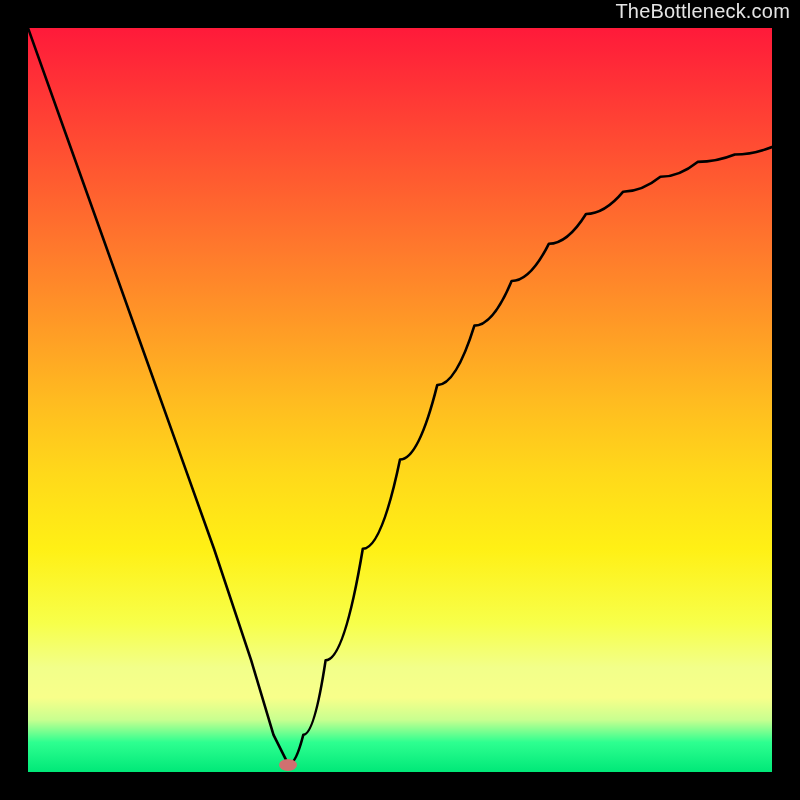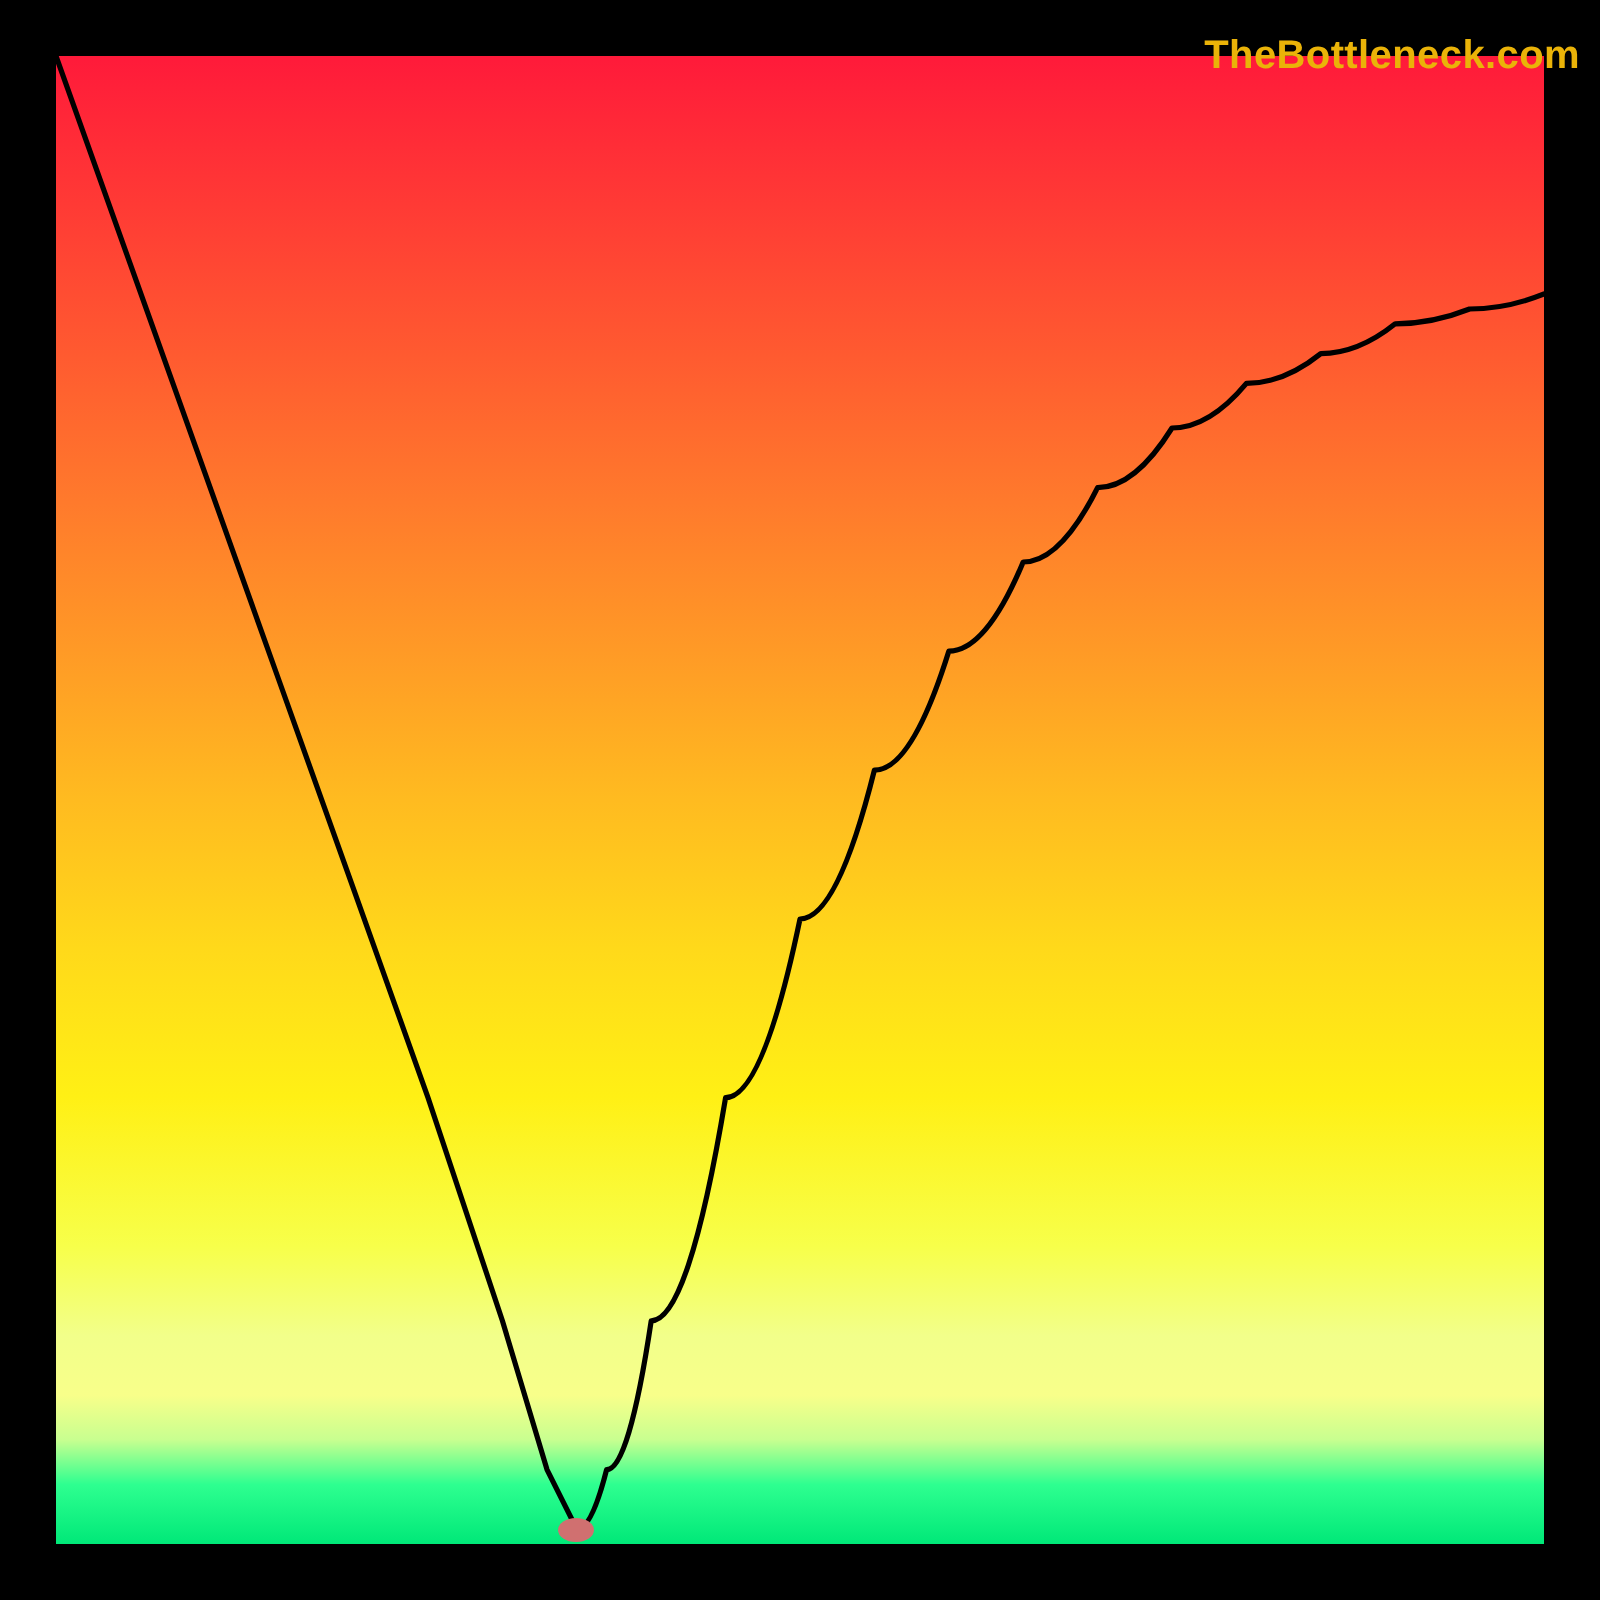--- a/index.html
+++ b/index.html
@@ -12,25 +12,25 @@
     font-family: Arial, Helvetica, sans-serif;
   }
   .outer {
     position: relative;
     width: 800px;
     height: 800px;
     background: #000;
   }
   .watermark {
     position: absolute;
-    top: 17px;
+    top: 0;
     right: 10px;
-    color: #eab308;
+    color: #e5e5e5;
     font-size: 20px;
-    font-weight: 700;
+    font-weight: 400;
     letter-spacing: 0.2px;
     z-index: 5;
     user-select: none;
   }
   .plot-area {
     position: absolute;
     left: 28px;
     top: 28px;
     width: 744px;
     height: 744px;

